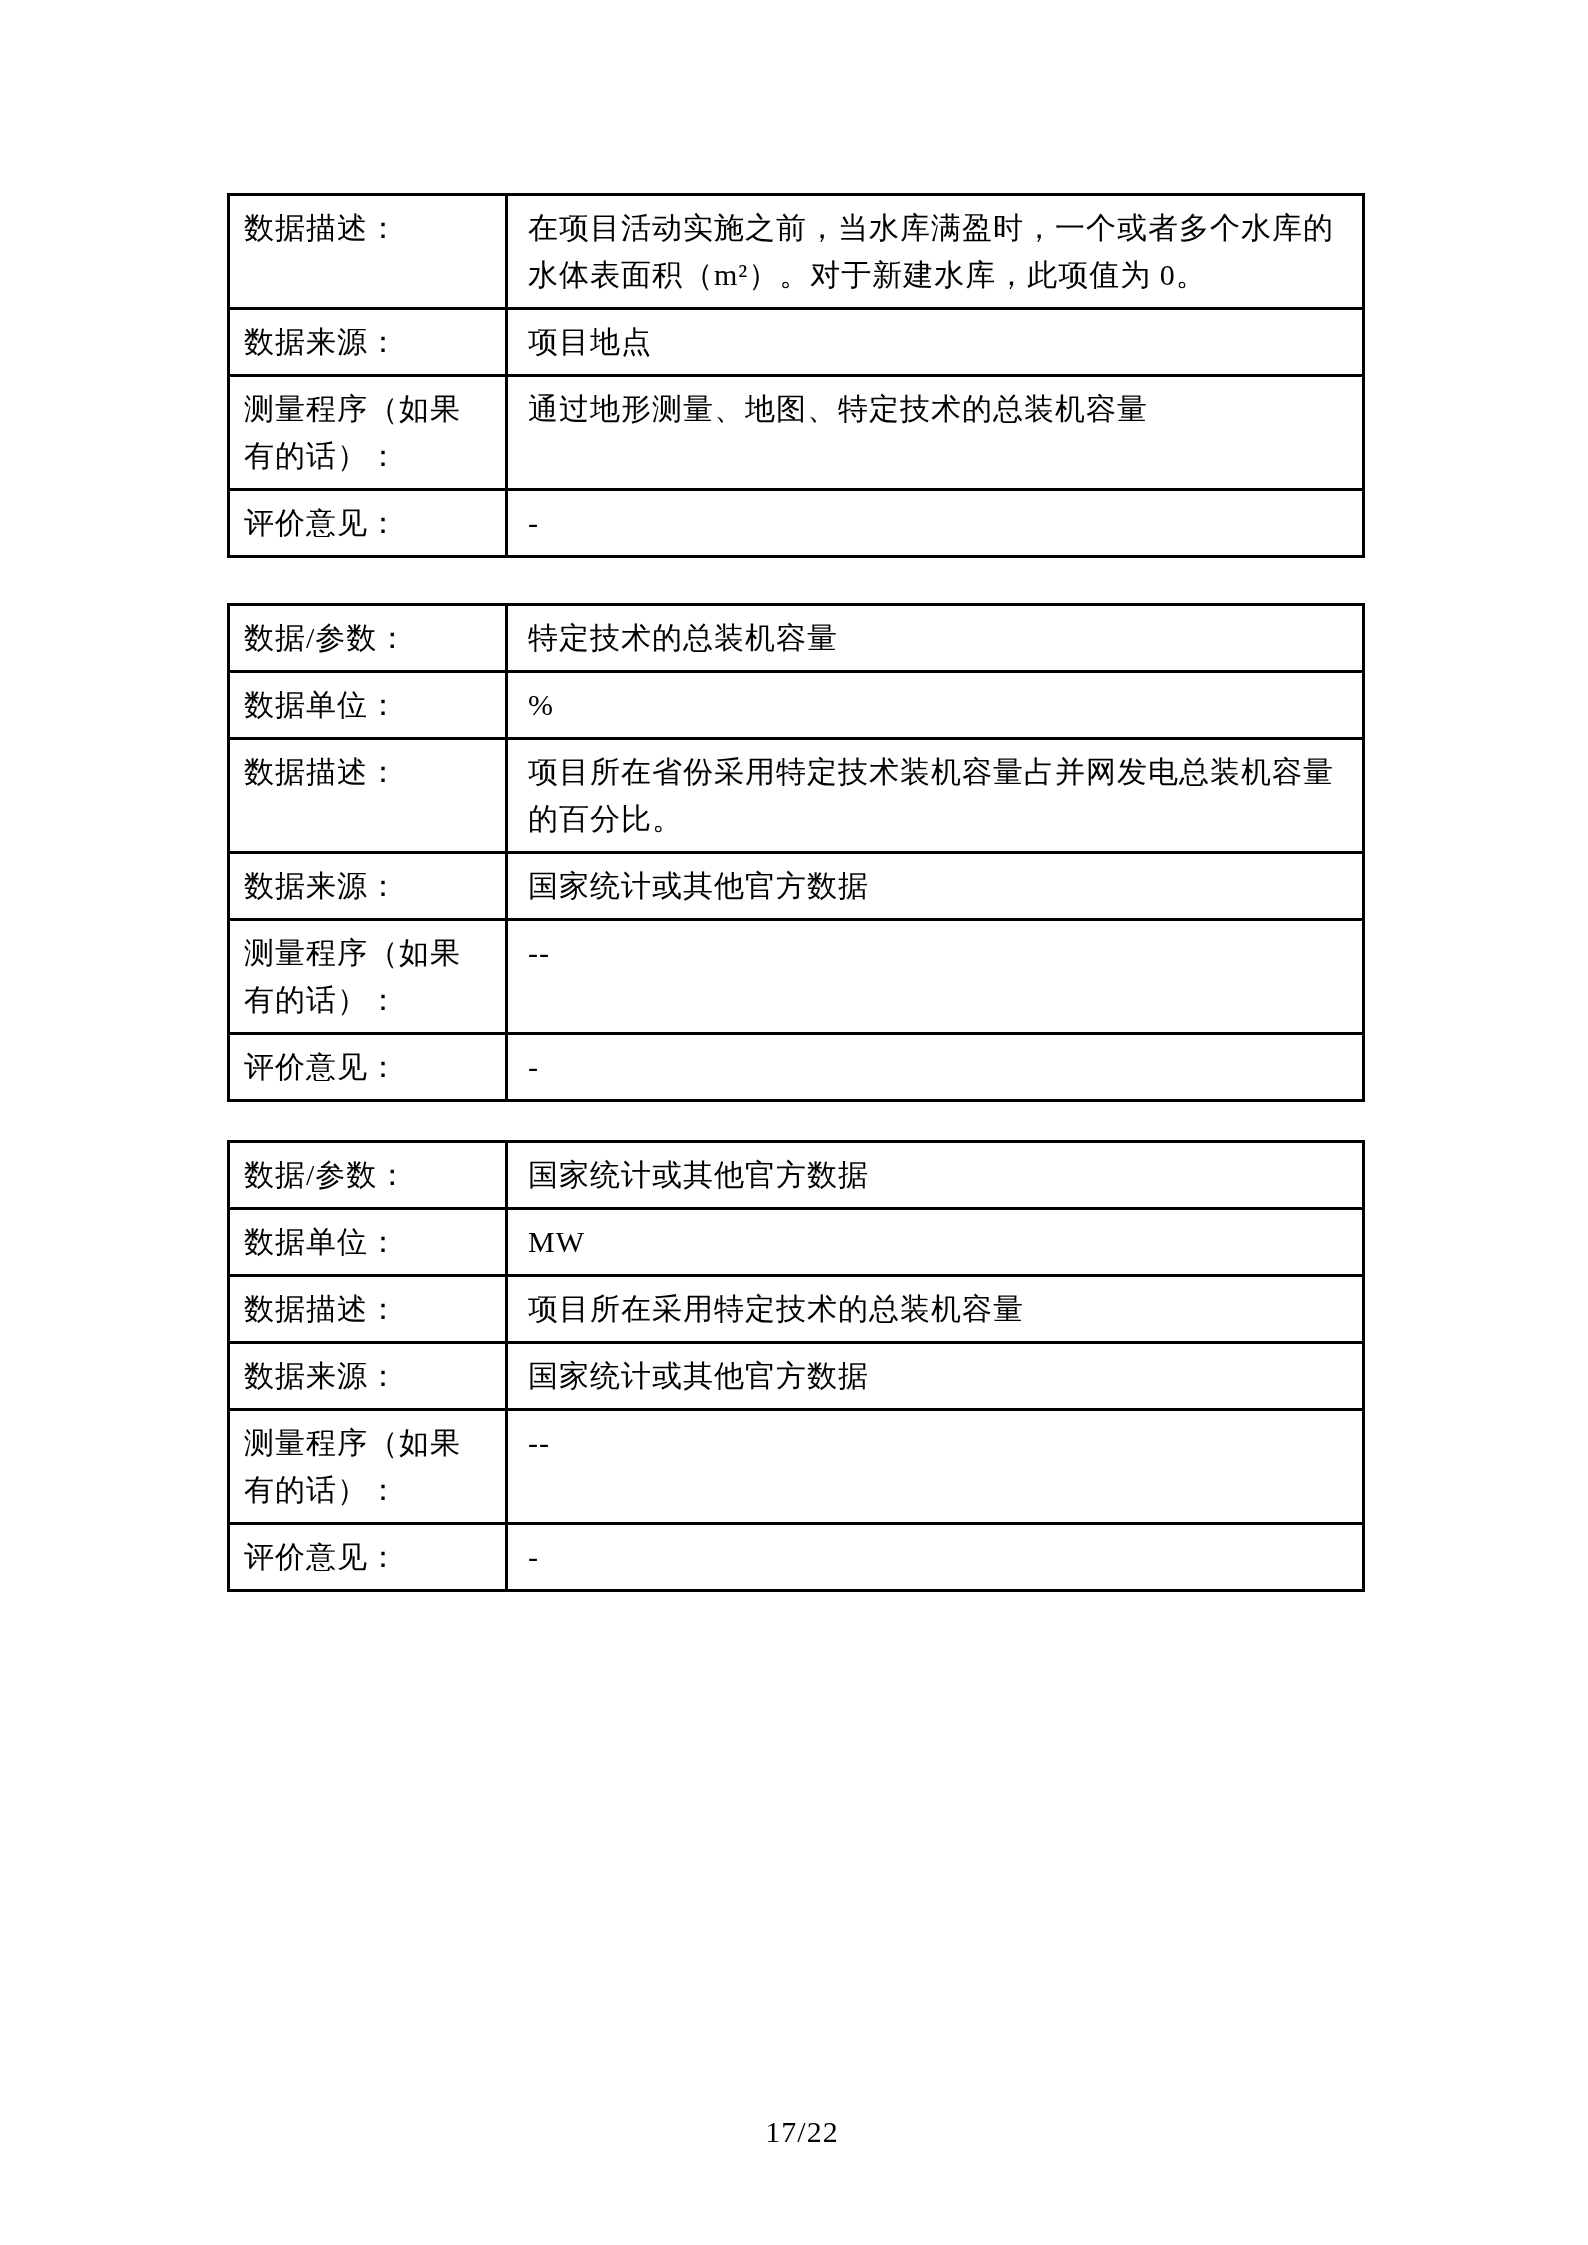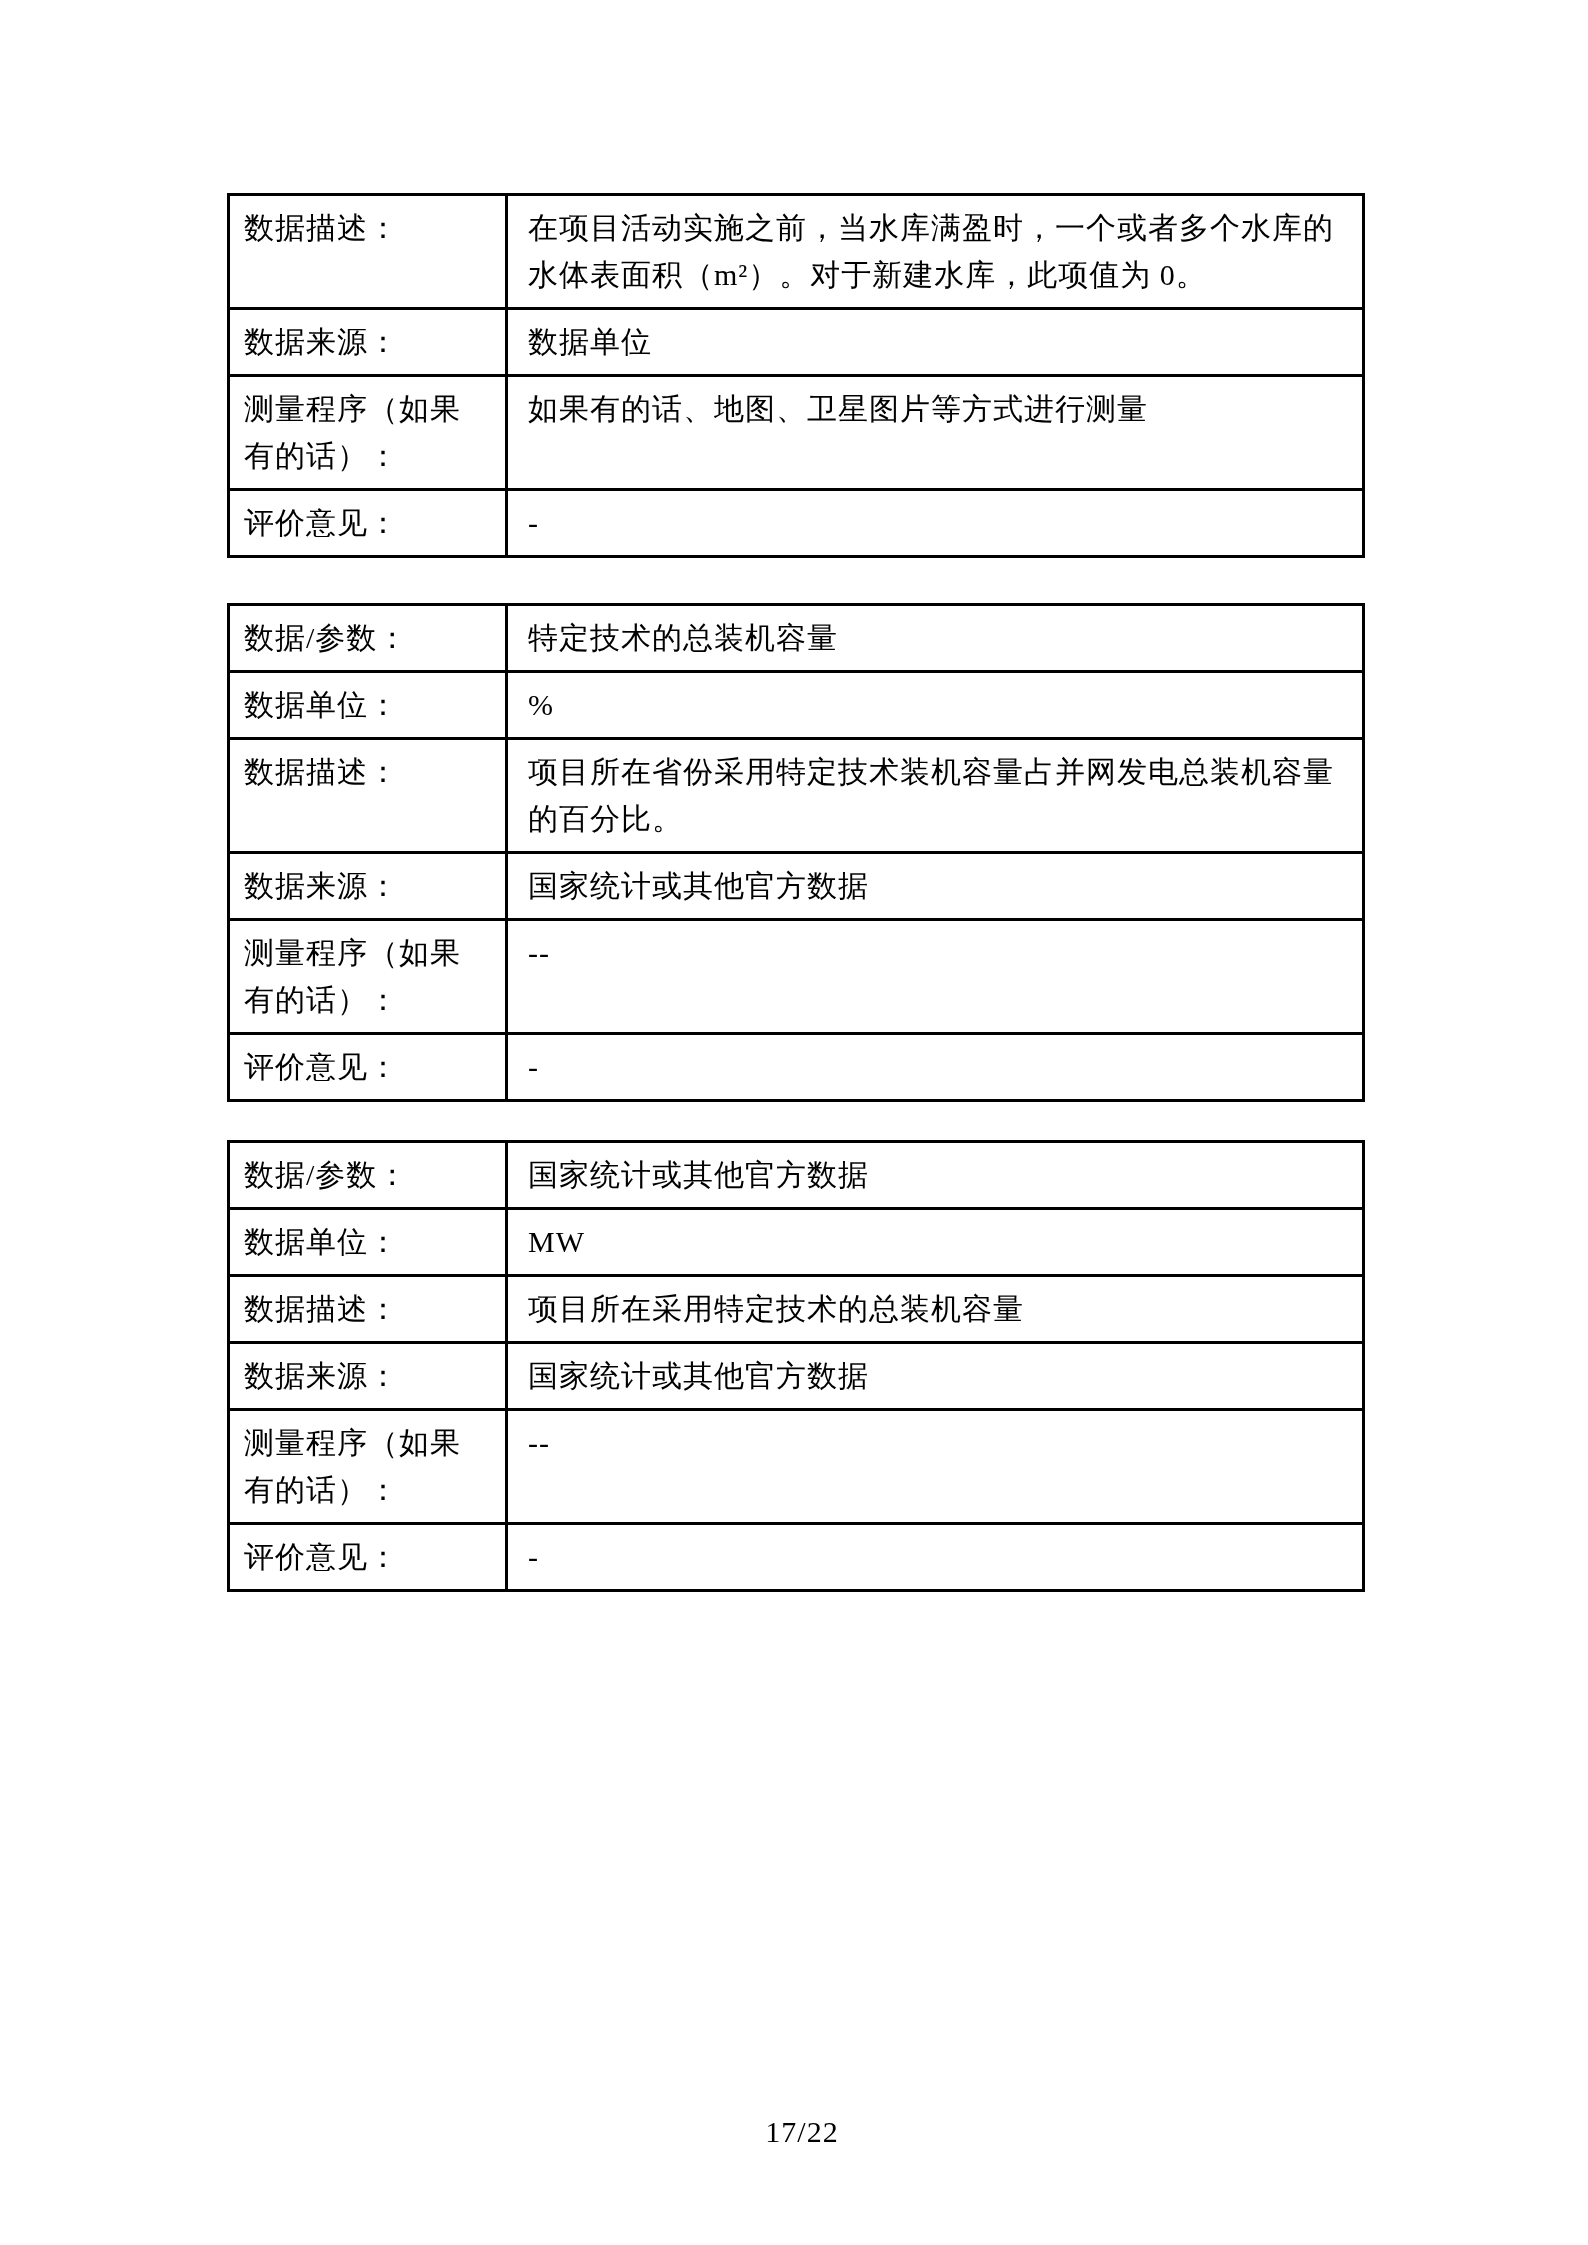--- a/index.html
+++ b/index.html
@@ -57,25 +57,25 @@
 <body>
 
 <table class="doc-table" id="table-1">
   <tbody>
     <tr>
       <td class="label-cell">数据描述：</td>
       <td class="value-cell">在项目活动实施之前，当水库满盈时，一个或者多个水库的水体表面积（m²）。对于新建水库，此项值为 0。</td>
     </tr>
     <tr>
       <td class="label-cell">数据来源：</td>
-      <td class="value-cell">数据单位</td>
+      <td class="value-cell">项目地点</td>
     </tr>
     <tr>
       <td class="label-cell">测量程序（如果有的话）：</td>
-      <td class="value-cell">如果有的话、地图、卫星图片等方式进行测量</td>
+      <td class="value-cell">通过地形测量、地图、特定技术的总装机容量</td>
     </tr>
     <tr>
       <td class="label-cell">评价意见：</td>
       <td class="value-cell">-</td>
     </tr>
   </tbody>
 </table>
 
 <table class="doc-table" id="table-2">
   <tbody>

